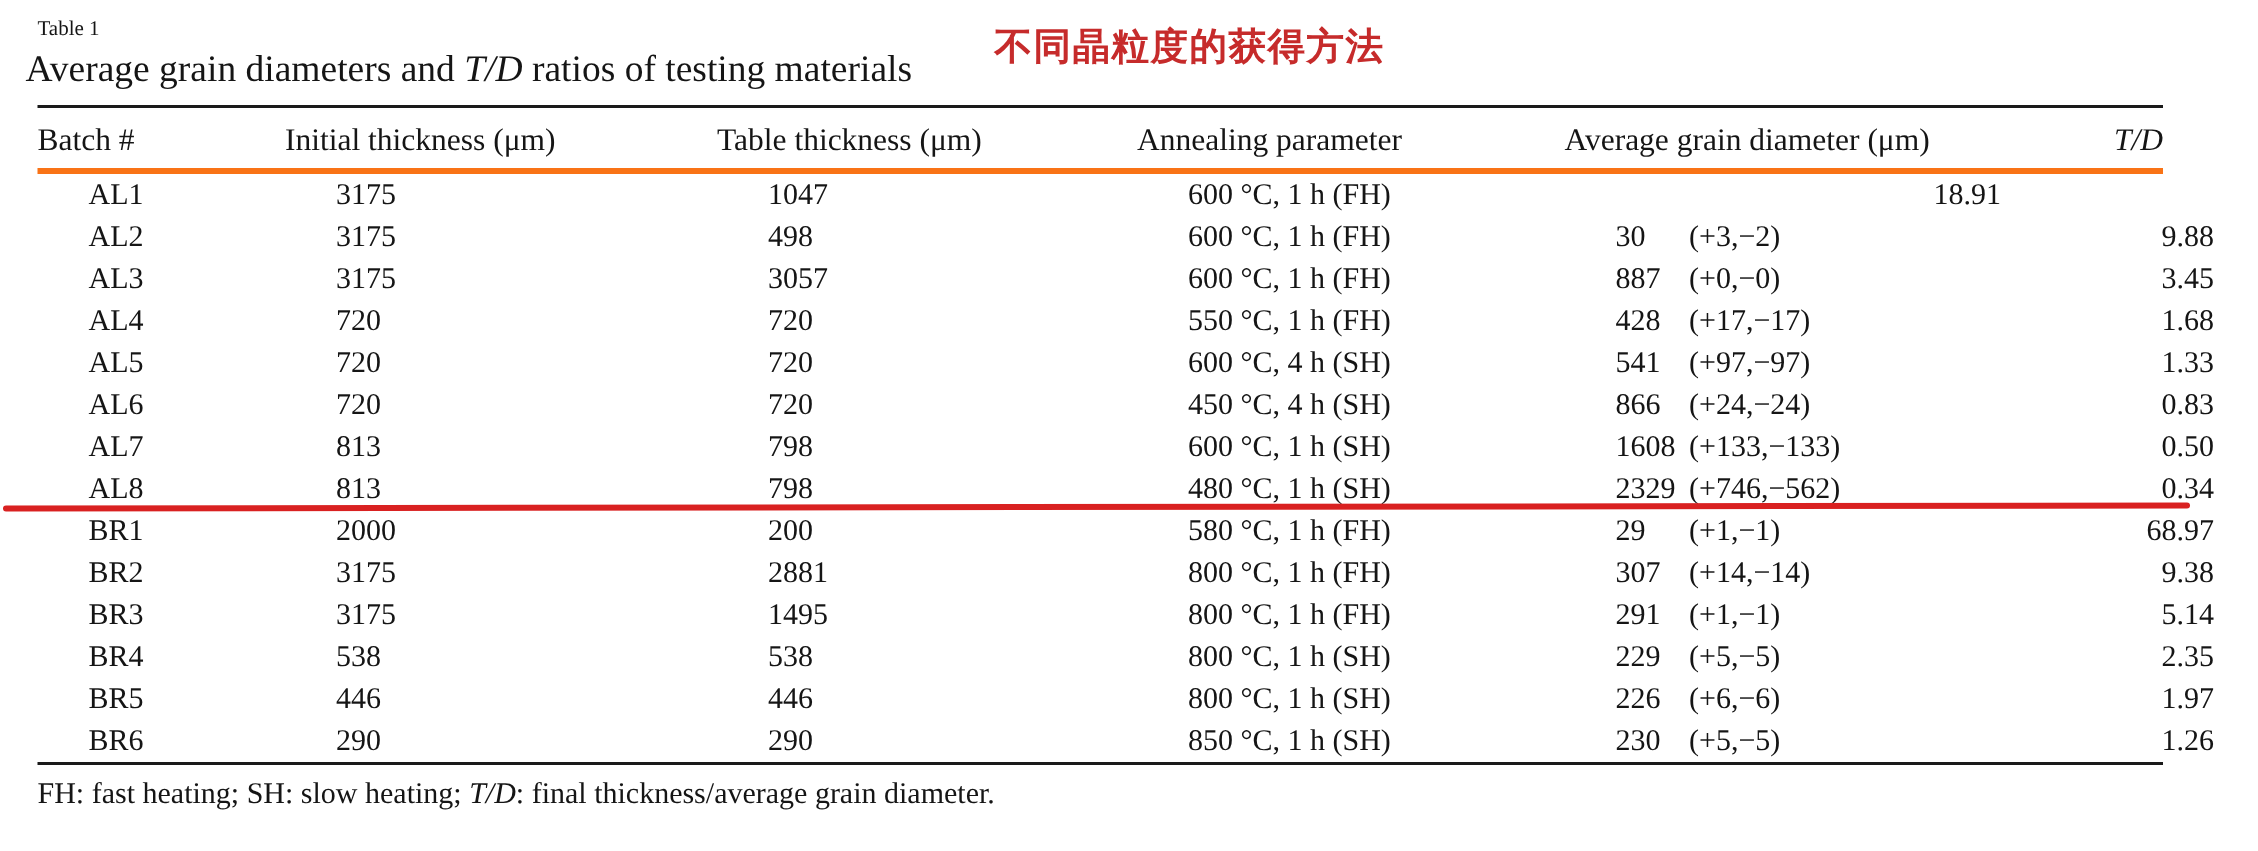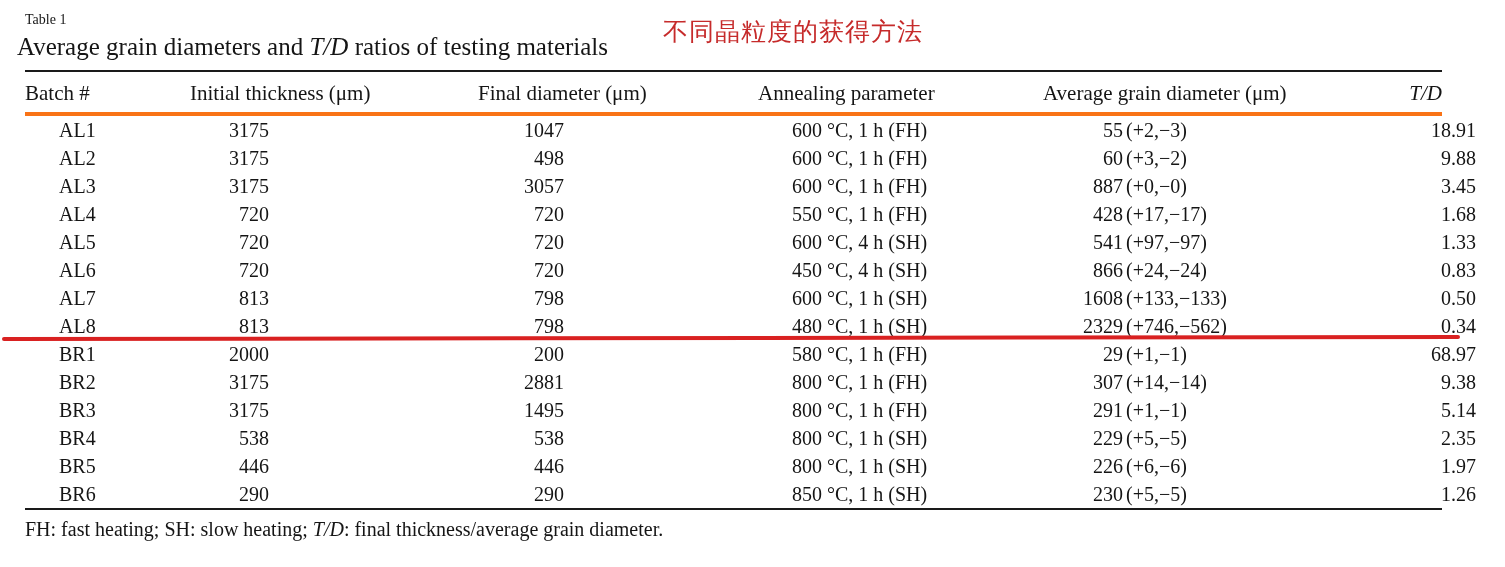--- a/index.html
+++ b/index.html
@@ -23,20 +23,21 @@
     white-space: nowrap;
   }
   .subtitle em, .footnote em { font-style: italic; }
 
   .annotation {
     position: absolute; left: 663px; top: 16px;
     font-size: 25px; line-height: 32px;
     letter-spacing: 1px;
     font-family: "Liberation Serif", "DejaVu Serif", serif;
     white-space: nowrap;
+    font-weight: bold;
   }
 
   .datatable {
     position: absolute; left: 25px; top: 70px;
     width: 1417px;
     border-top: 2px solid #1a1a1a;
     border-bottom: 2px solid #1a1a1a;
   }
   .thead {
     display: grid;
@@ -55,21 +56,21 @@
     display: grid;
     grid-template-columns: 165px 288px 280px 285px 257px 142px;
     height: 28px;
     margin-left: 34px;
   }
   .td {
     font-size: 20px;
     line-height: 28px;
     white-space: nowrap;
   }
-  .num { display: inline-block; text-align: right; }
+  .num { display: inline-block; }
   .n2 { width: 45px; }
   .n3 { width: 52px; }
   .n5 { width: 46px; }
   .err { margin-left: 3px; }
   .td.c6 { text-align: right; }
 
   .redline {
     position: absolute; left: 2px; top: 336px;
     width: 1458px; height: 4px;
     border-radius: 2px;
@@ -93,40 +94,39 @@
   <div class="subtitle">
     <span>Average grain diameters and </span><em>T/D</em><span> ratios of testing materials</span>
   </div>
 
   <div class="annotation" style="color: rgb(198, 43, 43);">不同晶粒度的获得方法</div>
 
   <div class="datatable">
     <div class="thead">
       <div class="th c1">Batch #</div>
       <div class="th c2">Initial thickness (μm)</div>
-      <div class="th c3">Final diameter (μm)</div>
+      <div class="th c3">Table thickness (μm)</div>
       <div class="th c4">Annealing parameter</div>
       <div class="th c5">Average grain diameter (μm)</div>
       <div class="th c6">T/D</div>
     </div>
     <div class="tbody" id="tbody">
         <div class="tr">
       <div class="td c1">AL1</div>
       <div class="td c2"><span class="num n2">3175</span></div>
       <div class="td c3"><span class="num n3">1047</span></div>
       <div class="td c4">600 °C, 1 h (FH)</div>
-      <div class="td c5"><span class="num n5">55</span><span class="err">(+2,−3)</span></div>
       <div class="td c6">18.91</div>
     </div>
         <div class="tr">
       <div class="td c1">AL2</div>
       <div class="td c2"><span class="num n2">3175</span></div>
       <div class="td c3"><span class="num n3">498</span></div>
       <div class="td c4">600 °C, 1 h (FH)</div>
-      <div class="td c5"><span class="num n5">60</span><span class="err">(+3,−2)</span></div>
+      <div class="td c5"><span class="num n5">30</span><span class="err">(+3,−2)</span></div>
       <div class="td c6">9.88</div>
     </div>
         <div class="tr">
       <div class="td c1">AL3</div>
       <div class="td c2"><span class="num n2">3175</span></div>
       <div class="td c3"><span class="num n3">3057</span></div>
       <div class="td c4">600 °C, 1 h (FH)</div>
       <div class="td c5"><span class="num n5">887</span><span class="err">(+0,−0)</span></div>
       <div class="td c6">3.45</div>
     </div>

